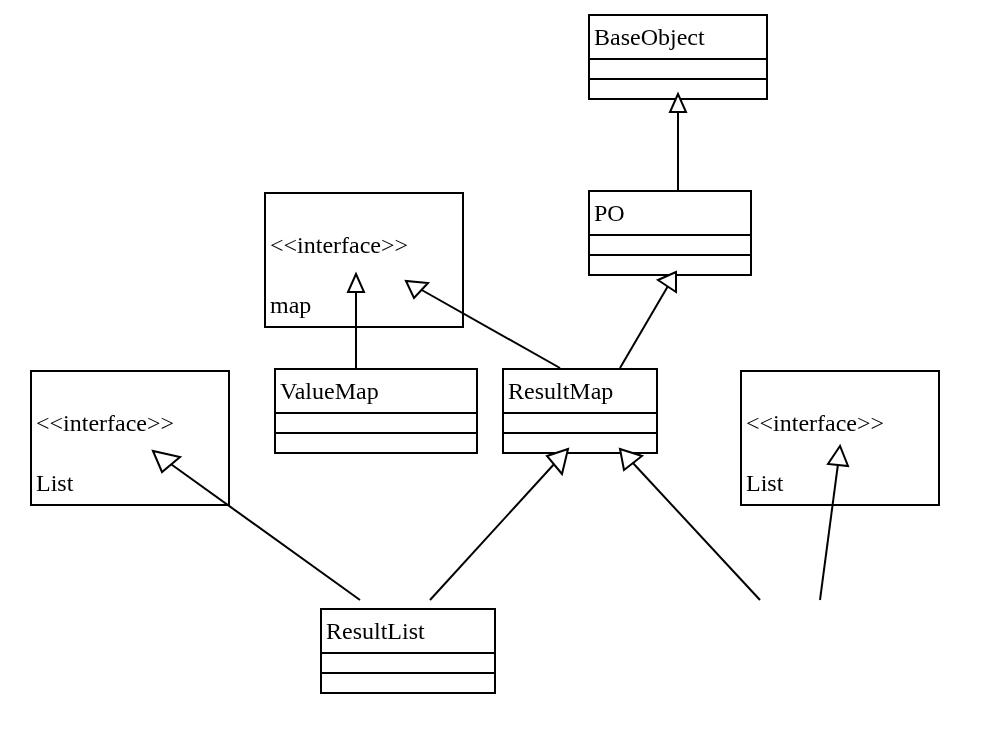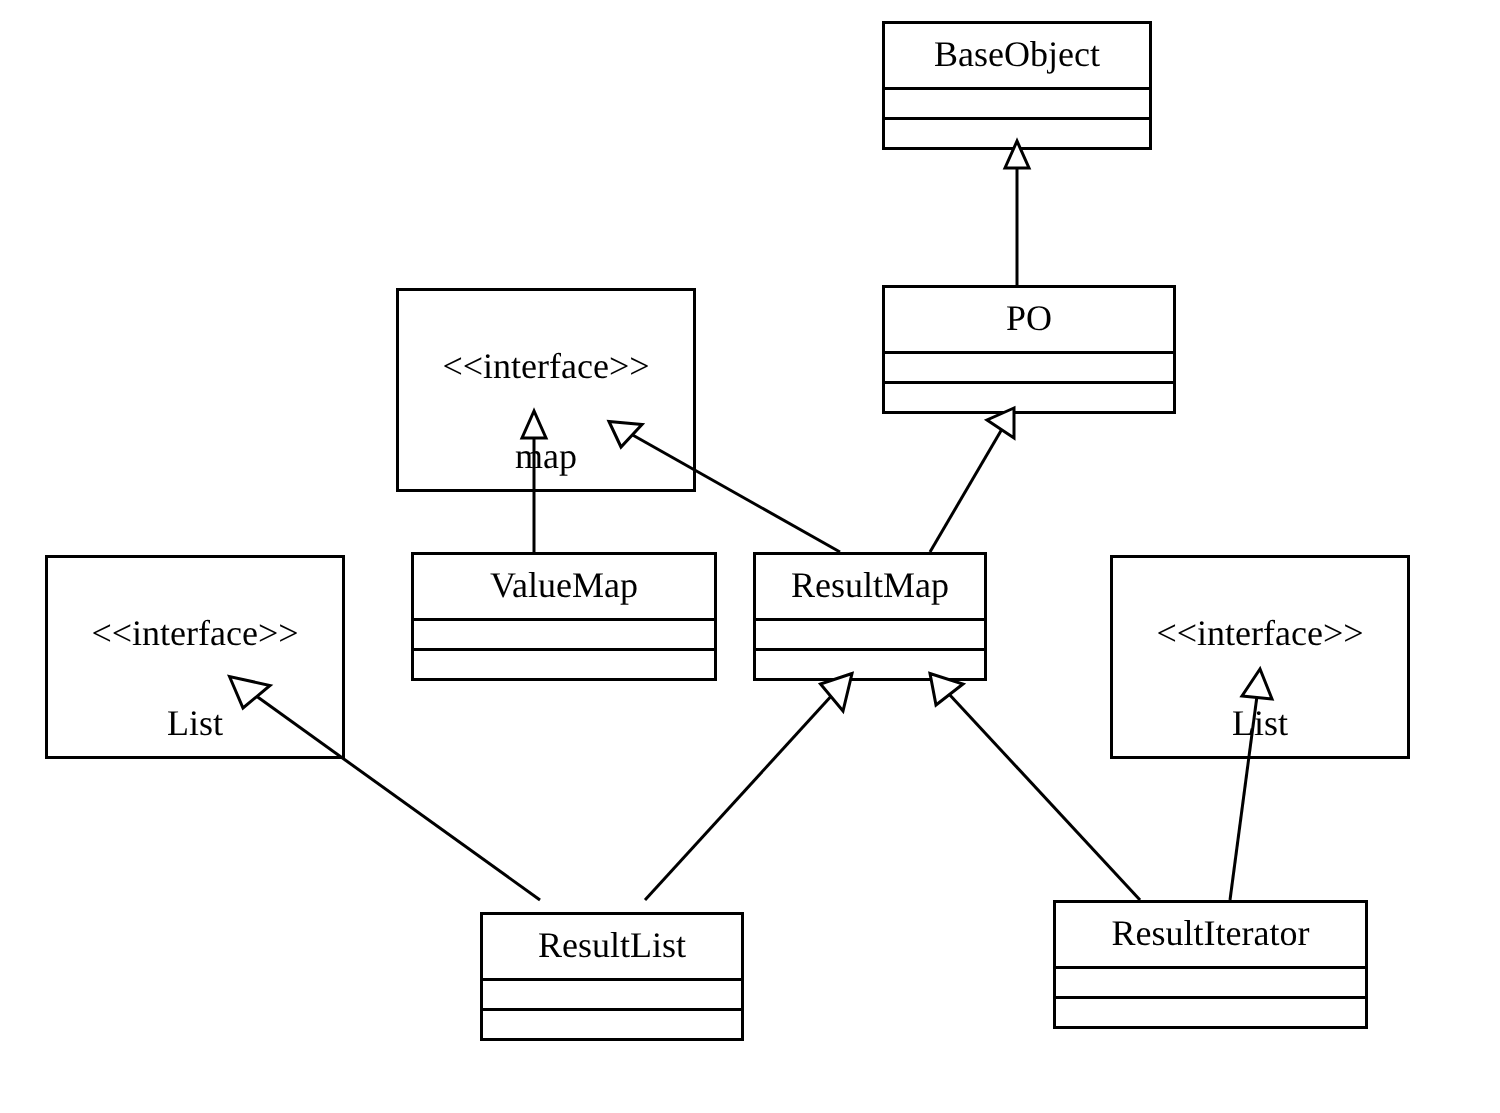--- a/index.html
+++ b/index.html
@@ -15,21 +15,21 @@
   .canvas {
     position: relative;
     width: 1000px;
     height: 742px;
   }
   .node {
     position: absolute;
     border: 2px solid #000;
     background: #fff;
     box-sizing: border-box;
-    text-align: center;
+    text-align: left;
   }
   .node .title {
     padding: 6px 4px 6px 4px;
     line-height: 1.25;
     white-space: pre-line;
   }
   .node .compartment {
     border-top: 2px solid #000;
     height: 18px;
   }
@@ -52,21 +52,21 @@
     <div class="compartment"></div>
   </div>
 
   <div class="node" style="left:264px; top:192px; width:200px;">
     <div class="title">
       <span>&lt;&lt;interface&gt;&gt;</span><br>
       <span>map</span>
     </div>
   </div>
 
-  <div class="node" style="left:588px; top:190px; width:196px;">
+  <div class="node" style="left:588px; top:190px; width:164px;">
     <div class="title">PO</div>
     <div class="compartment"></div>
     <div class="compartment"></div>
   </div>
 
   <div class="node" style="left:30px; top:370px; width:200px;">
     <div class="title">
       <span>&lt;&lt;interface&gt;&gt;</span><br>
       <span>List</span>
     </div>
@@ -90,25 +90,20 @@
       <span>List</span>
     </div>
   </div>
 
   <div class="node" style="left:320px; top:608px; width:176px;">
     <div class="title">ResultList</div>
     <div class="compartment"></div>
     <div class="compartment"></div>
   </div>
 
-  <div class="node" style="left:702px; top:600px; width:210px;">
-    <div class="title">ResultIterator</div>
-    <div class="compartment"></div>
-    <div class="compartment"></div>
-  </div>
 
   <svg class="edges" viewBox="0 0 1000 742">
     <defs>
       <marker id="triUp" markerWidth="18" markerHeight="18" refX="9" refY="3" orient="auto-start-reverse">
 
         <path d="M0,0 L18,9 L0,18 Z" fill="#fff" stroke="#000" stroke-width="2"></path>
       </marker>
     </defs>
 
     <line x1="678" y1="190" x2="678" y2="112" stroke="#000" stroke-width="2"></line>

